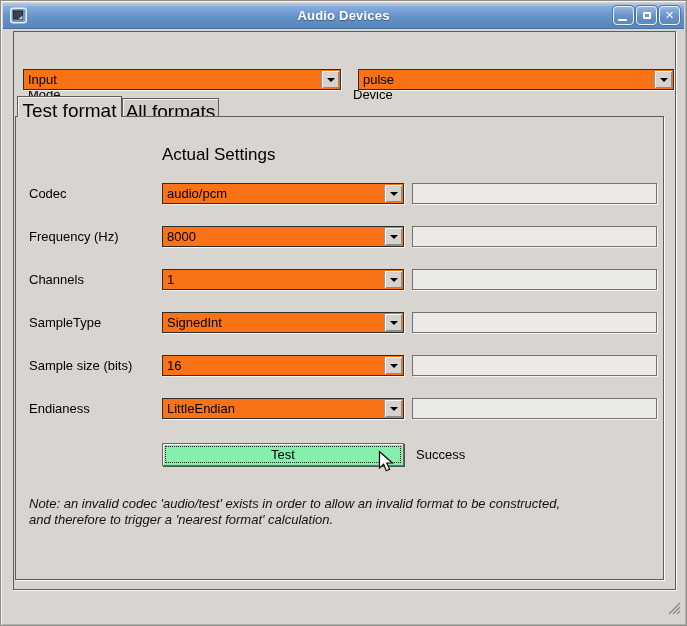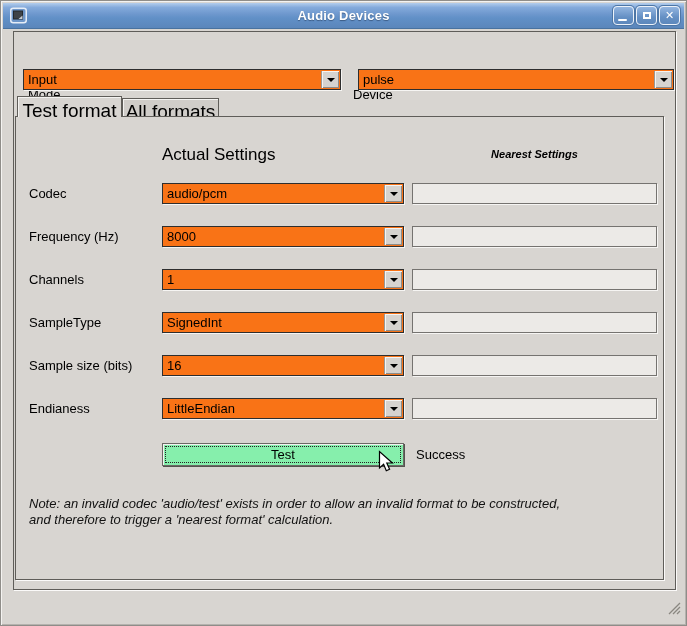--- a/index.html
+++ b/index.html
@@ -131,21 +131,20 @@
     <span class="combo-btn">
         <span class="tri"></span>
       </span>
   </div>
 
   <div class="tab tab-active">Test format</div>
   <div class="tab tab-inactive">All formats</div>
 
   <div class="tab-pane">
     <div class="hdr-actual">Actual Settings</div>
-    <div class="hdr-nearest">Nearest Settings</div>
 
     <div class="row r0">
       <span class="row-label">Codec</span>
       <div class="combo">
         <span class="combo-value">audio/pcm</span>
         <span class="combo-btn">
             <span class="tri"></span>
           </span>
       </div>
       <div class="nearest-field"></div>

